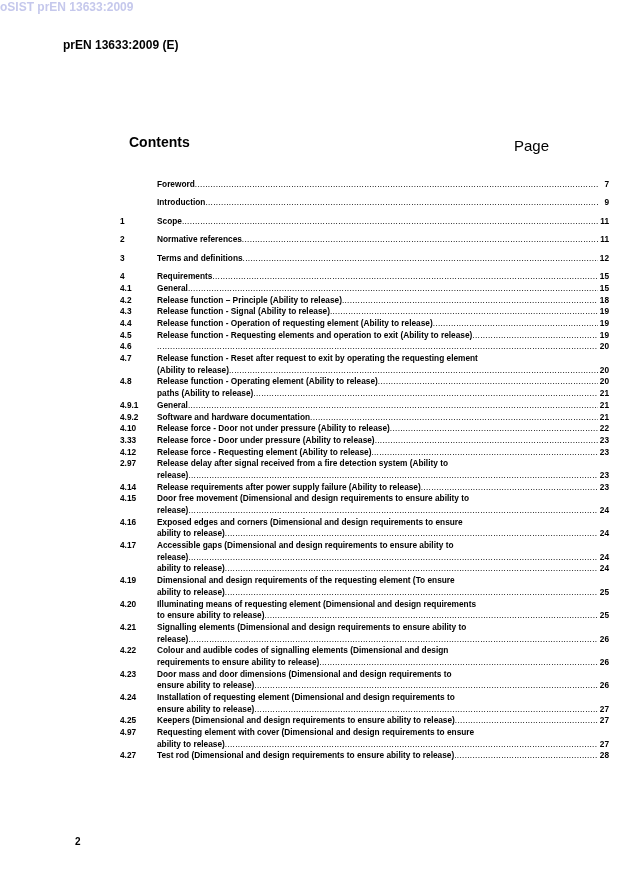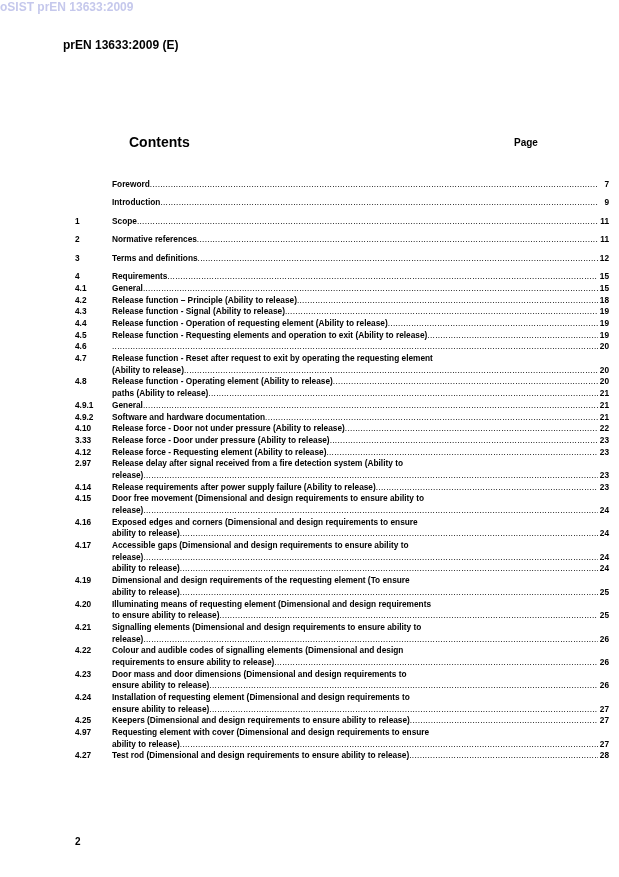--- a/index.html
+++ b/index.html
@@ -2,23 +2,23 @@
 <html><head>
 <meta charset="utf-8">
 <style>
   html, body { margin: 0; padding: 0; background: #ffffff; }
   body { width: 619px; height: 877px; position: relative; overflow: hidden;
          font-family: "Liberation Sans", sans-serif; color: #000; }
   .watermark { position: absolute; top: 0; left: 0; width: 619px; text-align: left;
                font-weight: bold; font-size: 12px; color: #c5c8ec; line-height: 14px; }
   .doc-id { position: absolute; left: 63px; top: 38px; font-weight: bold; font-size: 12px; }
   .contents-title { position: absolute; left: 85px; top: 134px; font-weight: bold; font-size: 14px; margin-left: 44px; }
-  .page-label { position: absolute; left: 514px; top: 137px; font-size: 10px; font-weight: bold; }
+  .page-label { position: absolute; left: 514px; top: 137px; font-size: 15px; }
   .toc { position: absolute; left: 75px; top: 172px; width: 534px; font-size: 8.3px; font-weight: bold; }
-  .row { display: flex; align-items: flex-end; height: 11.7px; line-height: 11.7px; white-space: nowrap; }
+  .row { display: flex; align-items: flex-end; height: 11.7px; line-height: 11.7px; white-space: nowrap; margin-left: 45px; }
   .row.spaced { height: 18.5px; }
   .num { width: 37px; flex: none; }
   .title { flex: 1; display: flex; overflow: hidden; }
   .title .t { flex: none; }
   .title .dots { flex: 1; overflow: hidden; }
   .title .dots::after { content: "......................................................................................................................................................................................................................................"; font-weight: normal; letter-spacing: 0.3px; }
   .pg { flex: none; text-align: right; min-width: 10px; padding-left: 1px; }
   .footer-page { position: absolute; left: 75px; top: 836px; font-weight: bold; font-size: 10px; }
 </style>
 </head>

